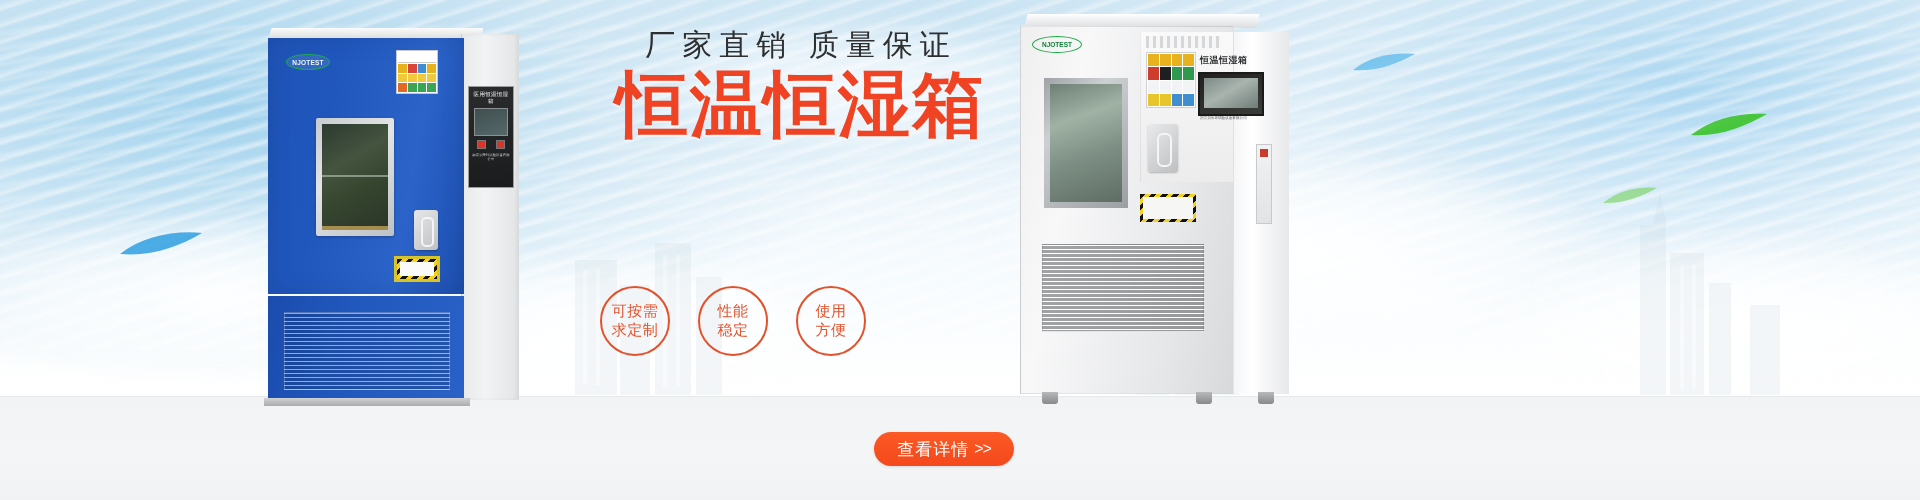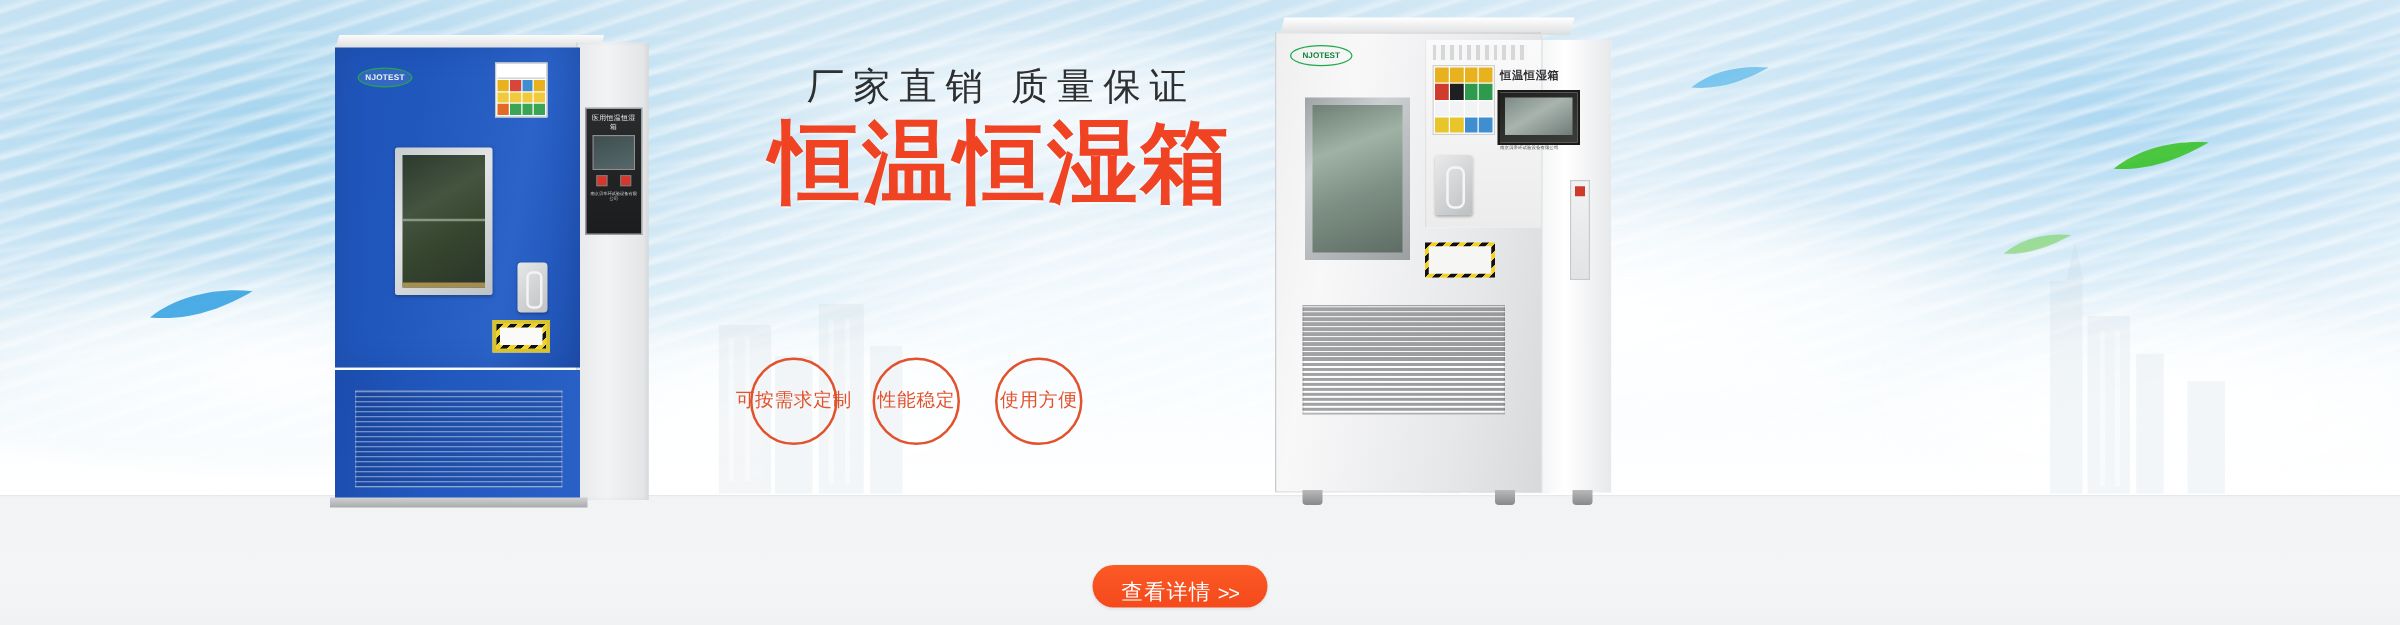--- a/index.html
+++ b/index.html
@@ -456,21 +456,21 @@
     position: absolute;
     width: 16px; height: 12px;
     background: linear-gradient(180deg,#b7b9bb,#87898b);
     border-radius: 0 0 3px 3px;
   }
 
   
   .copy {
     position: absolute;
     left: 566px;
-    top: 53px;
+    top: 28px;
     width: 470px;
   }
   .tagline {
     font-size: 30px;
     color: #2d2f31;
     letter-spacing: 7px;
     text-align: center;
     line-height: 1.1;
     white-space: nowrap;
     font-family: "Liberation Sans", "DejaVu Sans", sans-serif;
@@ -506,21 +506,21 @@
     top: 286px;
     display: flex;
     gap: 28px;
   }
   .badge {
     width: 66px;
     height: 66px;
     border: 2px solid #e2522c;
     border-radius: 50%;
     display: flex;
-    flex-direction: row;
+    flex-direction: column;
     align-items: center;
     justify-content: center;
     color: #e2522c;
     font-size: 15px;
     line-height: 1.25;
     letter-spacing: 0.5px;
     background: transparent;
   }
   .badge span { display: block; white-space: nowrap; }
 
@@ -531,26 +531,25 @@
     width: 140px;
     height: 34px;
     background: linear-gradient(180deg,#fb5a25 0%, #f4491c 100%);
     border-radius: 17px;
     border: none;
     color: #ffffff;
     font-size: 17px;
     letter-spacing: 1px;
     cursor: pointer;
     display: flex;
-    align-items: flex-end;
+    align-items: center;
     justify-content: center;
     gap: 5px;
     font-family: "Liberation Sans", "DejaVu Sans", sans-serif;
     box-shadow: 0 1px 3px rgba(0,0,0,0.10);
-    margin-top: 20px;
   }
   .cta .chev { font-size: 16px; letter-spacing: -1px; }
 </style>
 </head>
 <body>
 
 <div class="banner">
 
   <div class="bg-base"></div>
   <div class="bg-streaks"></div>

